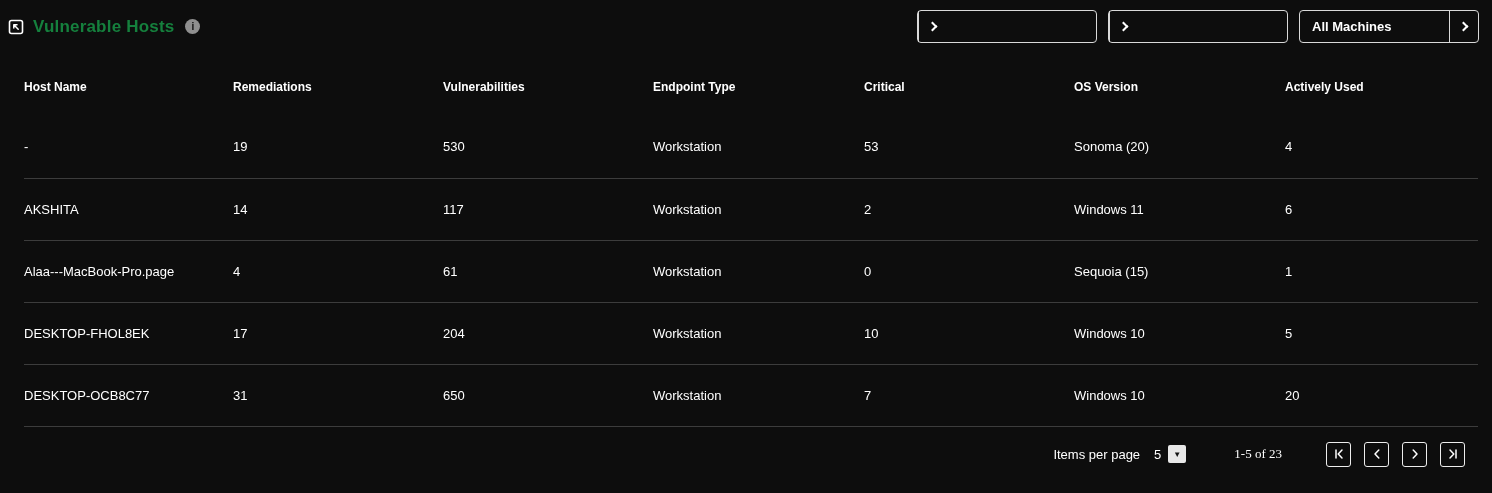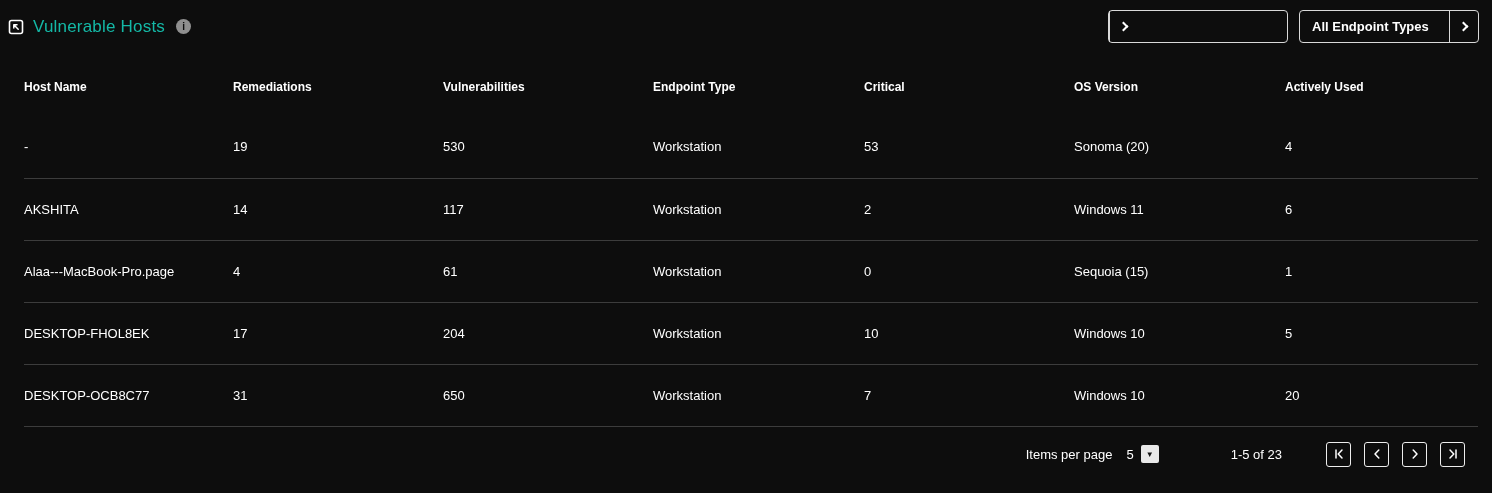--- a/index.html
+++ b/index.html
@@ -23,23 +23,23 @@
   }
   .title-group { display: flex; align-items: center; gap: 9px; }
   .collapse-box {
     width: 16px; height: 16px;
     display: inline-flex; align-items: center; justify-content: center;
     color: #ffffff;
   }
   .collapse-box svg { display: block; }
   .page-title {
     font-size: 17px;
-    font-weight: 400;
+    font-weight: 700;
     letter-spacing: 0.2px;
-    color: #14b8a6;
+    color: #15803d;
   }
   .info-circle {
     width: 15px; height: 15px;
     border-radius: 50%;
     background: #8f8f8f;
     color: #0d0d0d;
     font-size: 10px;
     font-weight: 700;
     display: inline-flex;
     align-items: center;
@@ -124,21 +124,21 @@
   .ipp-caret {
     width: 18px; height: 18px;
     background: #e8e8e8;
     color: #111111;
     border-radius: 2px;
     display: inline-flex;
     align-items: center;
     justify-content: center;
     font-size: 8px;
   }
-  .range-label { margin-left: 72px; }
+  .range-label { margin-left: 48px; font-family: Liberation Serif, serif; }
   .pager { display: flex; align-items: center; gap: 13px; margin-left: 44px; margin-right: 13px; }
   .pg-btn {
     width: 25px; height: 25px;
     background: transparent;
     border: 1px solid #ededed;
     border-radius: 3px;
     display: inline-flex;
     align-items: center;
     justify-content: center;
     cursor: pointer;
@@ -164,21 +164,27 @@
     </div>
 
     <div class="filters">
       <button class="filter-btn">
         <span class="filter-div"></span>
         <span class="filter-chev">
             <span class="chev-right"></span>
           </span>
       </button>
       <button class="filter-btn">
-        <span class="filter-label">All Endpoint Types</span>
+        <span class="filter-div"></span>
+        <span class="filter-chev">
+            <span class="chev-right"></span>
+          </span>
+      </button>
+      <button class="filter-btn">
+        <span class="filter-label">All Machines</span>
         <span class="filter-div"></span>
         <span class="filter-chev">
             <span class="chev-right"></span>
           </span>
       </button>
     </div>
   </div>
 
   <div class="table-wrap">
     <table>

